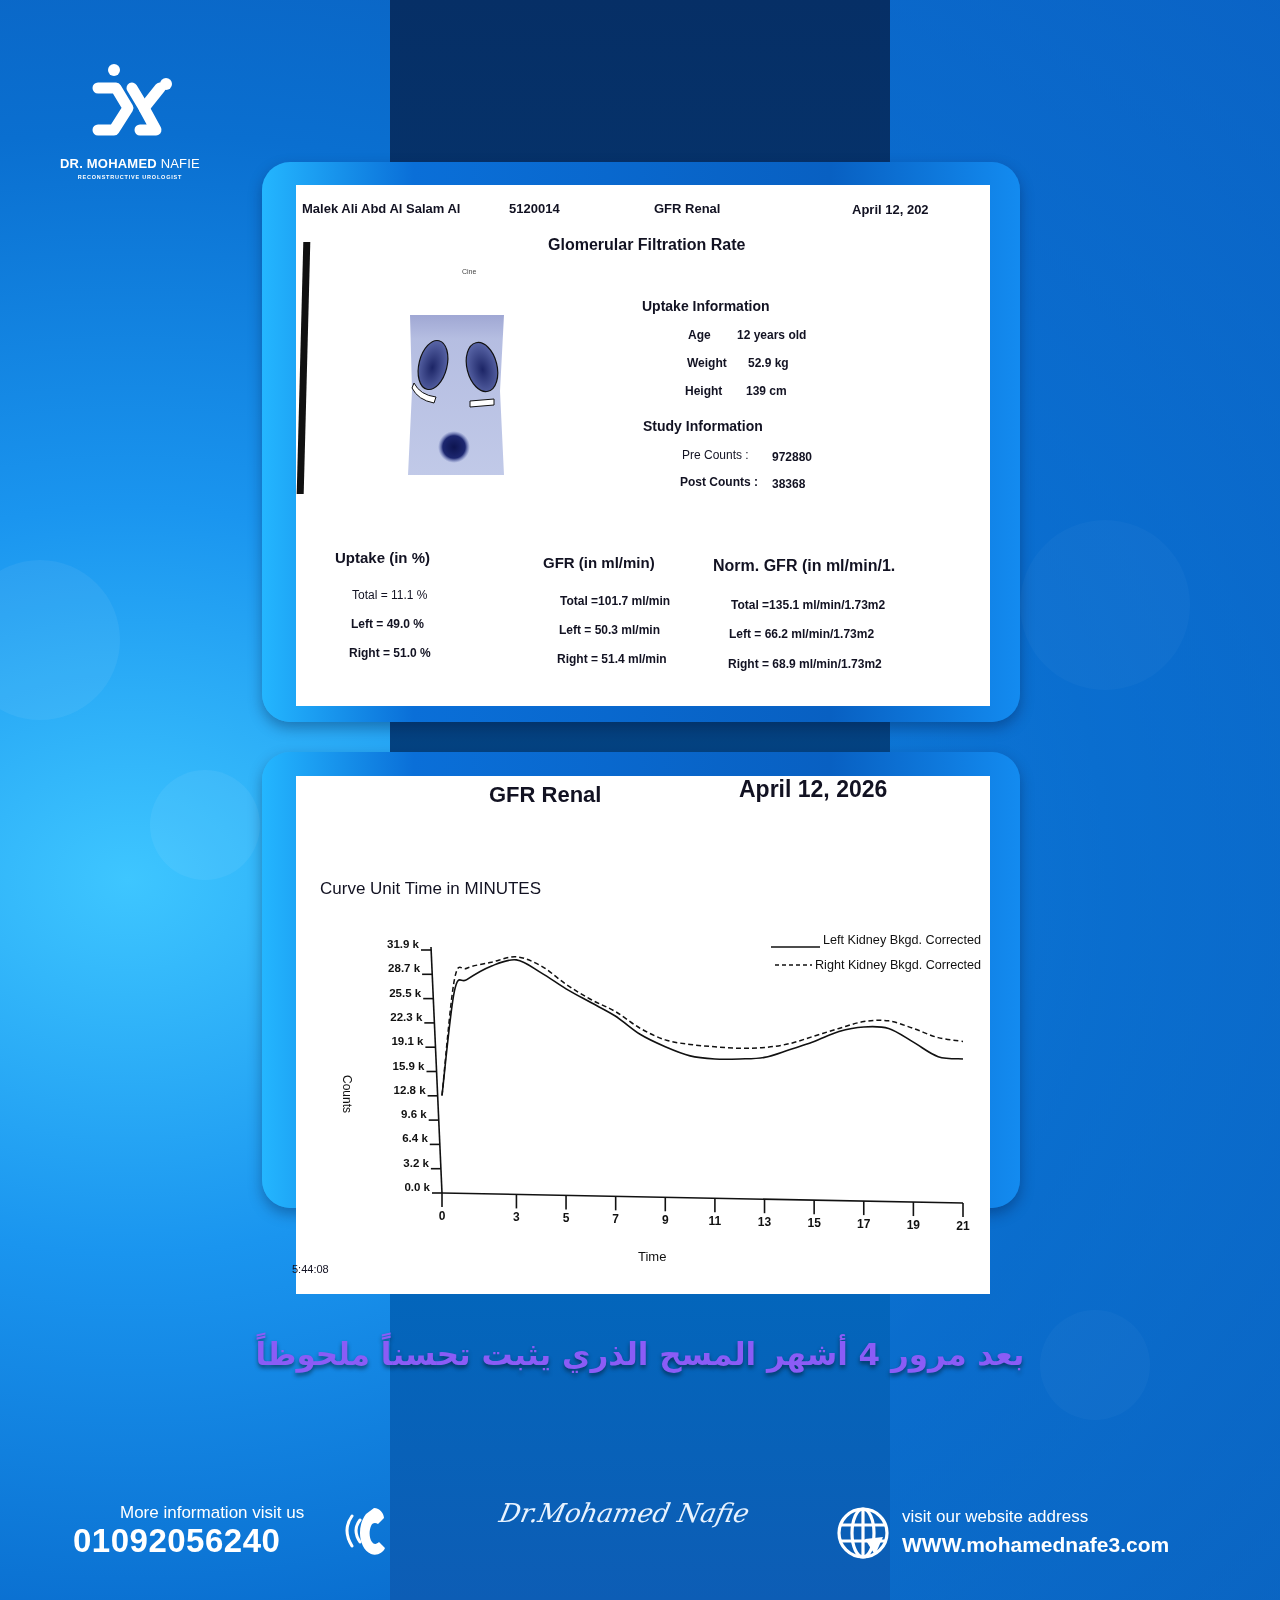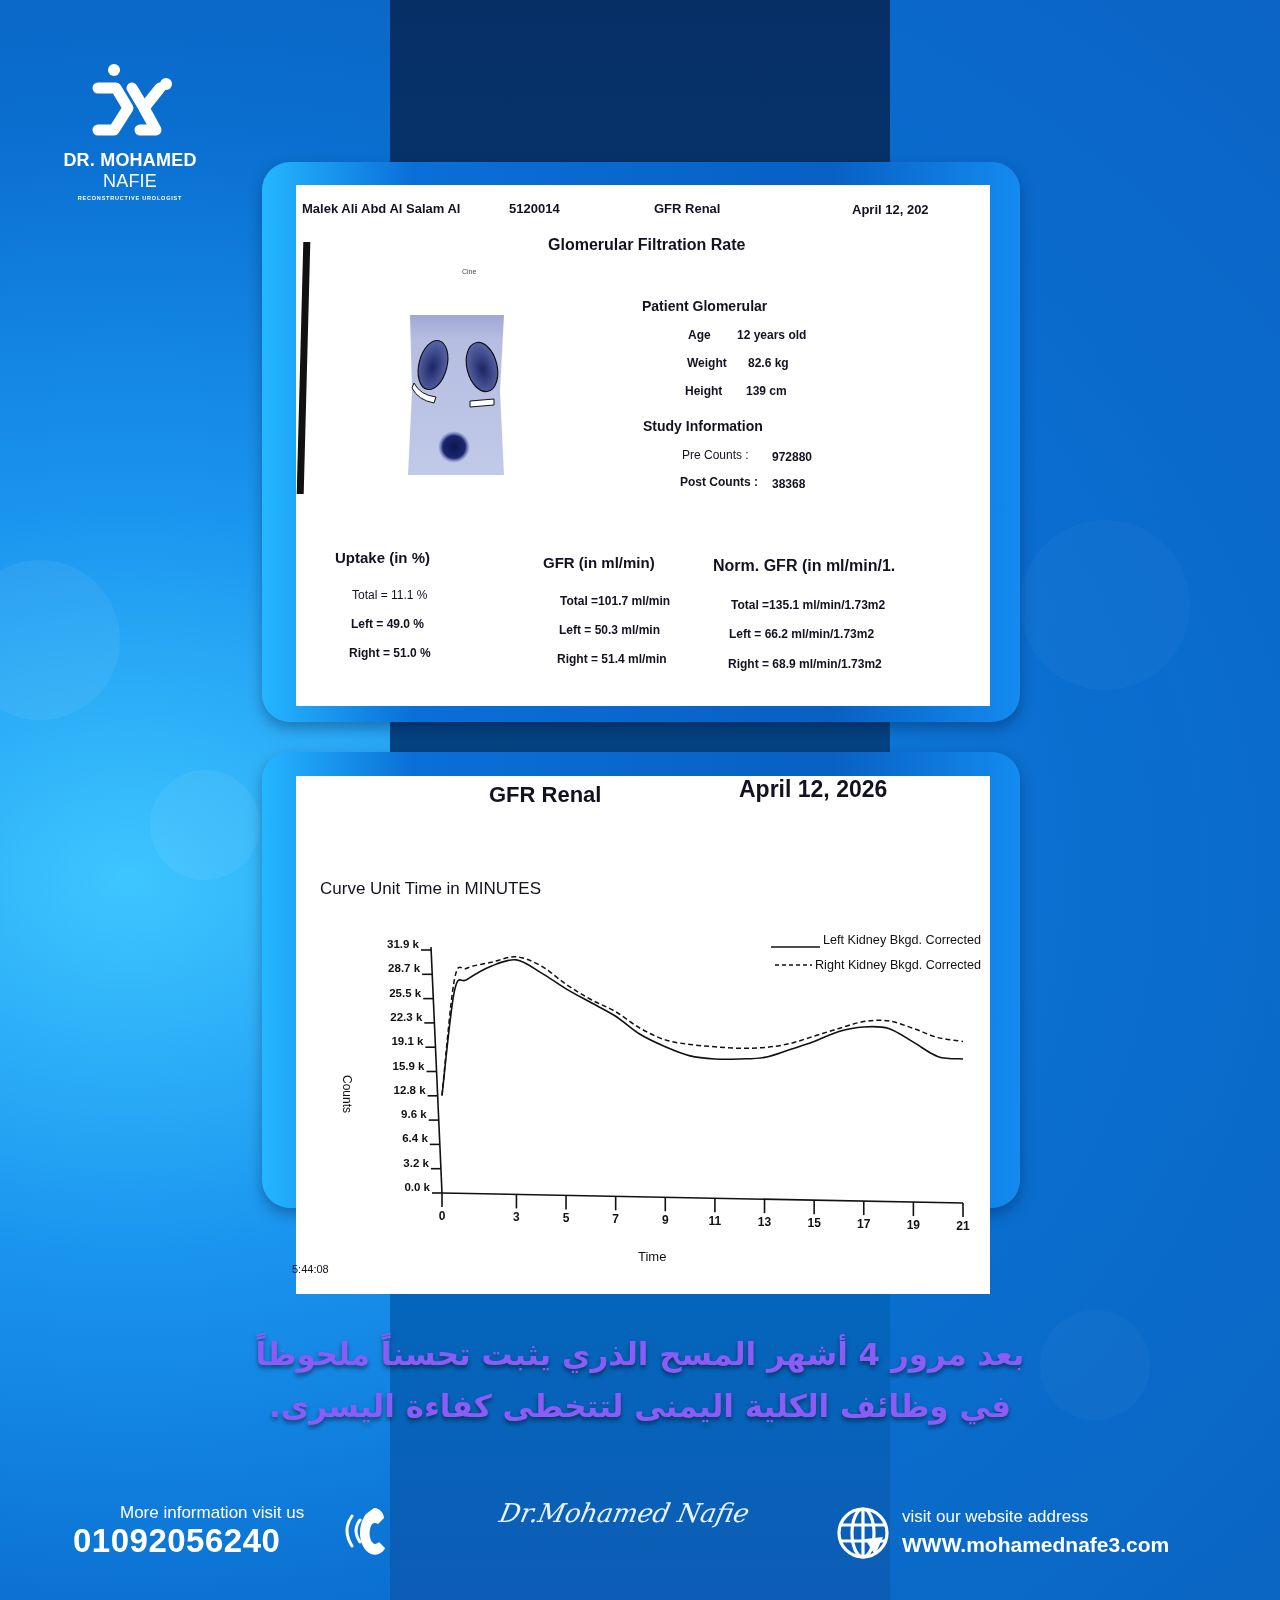--- a/index.html
+++ b/index.html
@@ -11,21 +11,21 @@
     background:linear-gradient(180deg,#062f66 0%,#053a74 40%,#0068bd 75%,#0d5db5 100%);}
   .col-right{position:absolute;left:890px;top:0;width:390px;height:1600px;
     background:linear-gradient(180deg,#0a6ed3 0%,#0a6cc9 100%);opacity:.55}
   .frame{position:absolute;left:262px;width:758px;border-radius:28px;
     background:linear-gradient(90deg,#24b6ff 0%,#0a6fd8 20%,#0860c2 75%,#138bf0 100%);
     box-shadow:0 6px 14px rgba(0,20,60,.35)}
   .paper{position:absolute;background:#fff;color:#121222;font-family:"Liberation Sans",sans-serif}
   .abs{position:absolute;white-space:nowrap}
   
   .logo{position:absolute;left:55px;top:62px;width:150px;color:#fff;text-align:center}
-  .logo-name{font-weight:bold;font-size:18px;letter-spacing:.2px;margin-top:2px}
+  .logo-name{font-weight:bold;font-size:13px;letter-spacing:.2px;margin-top:8px}
   .logo-sub{font-size:5.5px;font-weight:bold;letter-spacing:.8px;margin-top:3px}
   
   .caption{position:absolute;left:0;top:1328px;width:1280px;text-align:center;color:#8b5cf6;
     font-family:"DejaVu Sans",sans-serif;font-weight:bold;font-size:31px;line-height:52px;direction:rtl;
     text-shadow:0 3px 4px rgba(0,0,0,.45)}
   
   .foot{position:absolute;color:#fff}
   .foot-small{font-size:17px}
   .foot-big{font-size:33px;font-weight:bold;letter-spacing:.5px}
   .foot-web{font-size:21px;font-weight:bold}
@@ -88,25 +88,25 @@
         </linearGradient>
     </defs>
     <path d="M14 4 L108 4 L104 80 L108 164 L12 164 L16 80 Z" fill="url(#body)" opacity="0.85"></path>
     <ellipse cx="37" cy="54" rx="14" ry="25" fill="url(#kid)" stroke="#111" stroke-width="1.2" transform="rotate(14 37 54)"></ellipse>
     <ellipse cx="86" cy="56" rx="15" ry="25" fill="url(#kid)" stroke="#111" stroke-width="1.2" transform="rotate(-14 86 56)"></ellipse>
     <path d="M18 72 q6 12 22 14 l-2 6 q-16 -3 -22 -15 z" fill="#fff" stroke="#111" stroke-width="1"></path>
     <path d="M74 90 l24 -2 l0 6 l-24 2 z" fill="#fff" stroke="#111" stroke-width="1"></path>
     <circle cx="58" cy="136" r="16" fill="url(#bl)"></circle>
   </svg>
 
-  <div class="abs" style="left:346px;top:113px;font-size:14px;font-weight:bold">Patient Glomerular</div>
+  <div class="abs" style="left:346px;top:113px;font-size:14px;font-weight:bold">Uptake Information</div>
   <div class="abs" style="left:392px;top:143px;font-size:12px;font-weight:bold">Age</div>
   <div class="abs" style="left:441px;top:143px;font-size:12px;font-weight:bold">12  years old</div>
   <div class="abs" style="left:391px;top:171px;font-size:12px;font-weight:bold">Weight</div>
-  <div class="abs" style="left:452px;top:171px;font-size:12px;font-weight:bold">82.6 kg</div>
+  <div class="abs" style="left:452px;top:171px;font-size:12px;font-weight:bold">52.9 kg</div>
   <div class="abs" style="left:389px;top:199px;font-size:12px;font-weight:bold">Height</div>
   <div class="abs" style="left:450px;top:199px;font-size:12px;font-weight:bold">139   cm</div>
 
   <div class="abs" style="left:347px;top:233px;font-size:14px;font-weight:bold">Study Information</div>
   <div class="abs" style="left:386px;top:263px;font-size:12px;font-weight:normal">Pre Counts :</div>
   <div class="abs" style="left:476px;top:265px;font-size:12px;font-weight:bold">972880</div>
   <div class="abs" style="left:384px;top:290px;font-size:12px;font-weight:bold">Post Counts :</div>
   <div class="abs" style="left:476px;top:292px;font-size:12px;font-weight:bold">38368</div>
 
   <div class="abs" style="left:39px;top:364px;font-size:15px;font-weight:bold">Uptake (in %)</div>
@@ -193,21 +193,20 @@
   <g>
     <line x1="771" y1="947" x2="820" y2="947" stroke="#111" stroke-width="1.4"></line>
     <text id="leg1" x="823" y="944" font-family="Liberation Sans, sans-serif" font-size="13" fill="#111" textLength="158" lengthAdjust="spacingAndGlyphs">Left Kidney Bkgd. Corrected</text>
     <line x1="775" y1="965" x2="812" y2="965" stroke="#111" stroke-width="1.4" stroke-dasharray="4,3"></line>
     <text id="leg2" x="815" y="969" font-family="Liberation Sans, sans-serif" font-size="13" fill="#111" textLength="166" lengthAdjust="spacingAndGlyphs">Right Kidney Bkgd. Corrected</text>
   </g>
 </svg>
 
 <div class="caption">
   <div>بعد مرور 4 أشهر المسح الذري يثبت تحسناً ملحوظاً</div>
-  <div>في وظائف الكلية اليمنى لتتخطى كفاءة اليسرى.</div>
 </div>
 
 <div class="foot foot-small" style="left:120px;top:1503px">More information visit us</div>
 <div class="foot foot-big" style="left:73px;top:1522px">01092056240</div>
 <svg class="foot" style="left:340px;top:1502px" width="50" height="56" viewBox="0 0 50 56">
   <path d="M34 6 c6 0 10 6 10 10 l-6 6 c-3 -2 -6 -1 -7 2 c-2 5 -2 12 1 16 c2 3 5 2 7 0 l6 6 c-2 5 -8 8 -14 6 c-12 -5 -15 -27 -5 -40 z" fill="#fff"></path>
   <path d="M20 18 q-8 10 0 22" stroke="#fff" stroke-width="3" fill="none" stroke-linecap="round"></path>
   <path d="M12 14 q-10 14 0 30" stroke="#fff" stroke-width="3" fill="none" stroke-linecap="round"></path>
 </svg>
 

